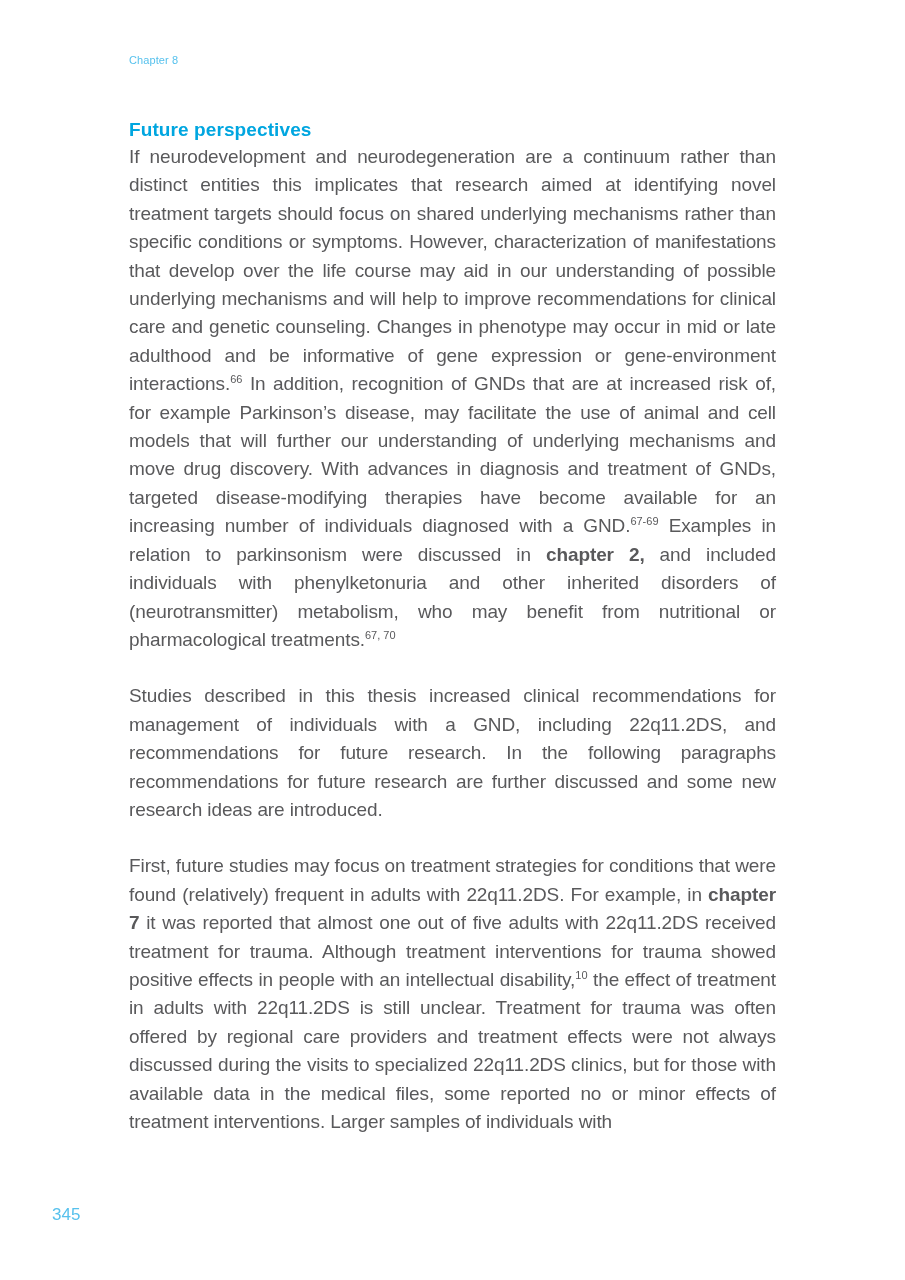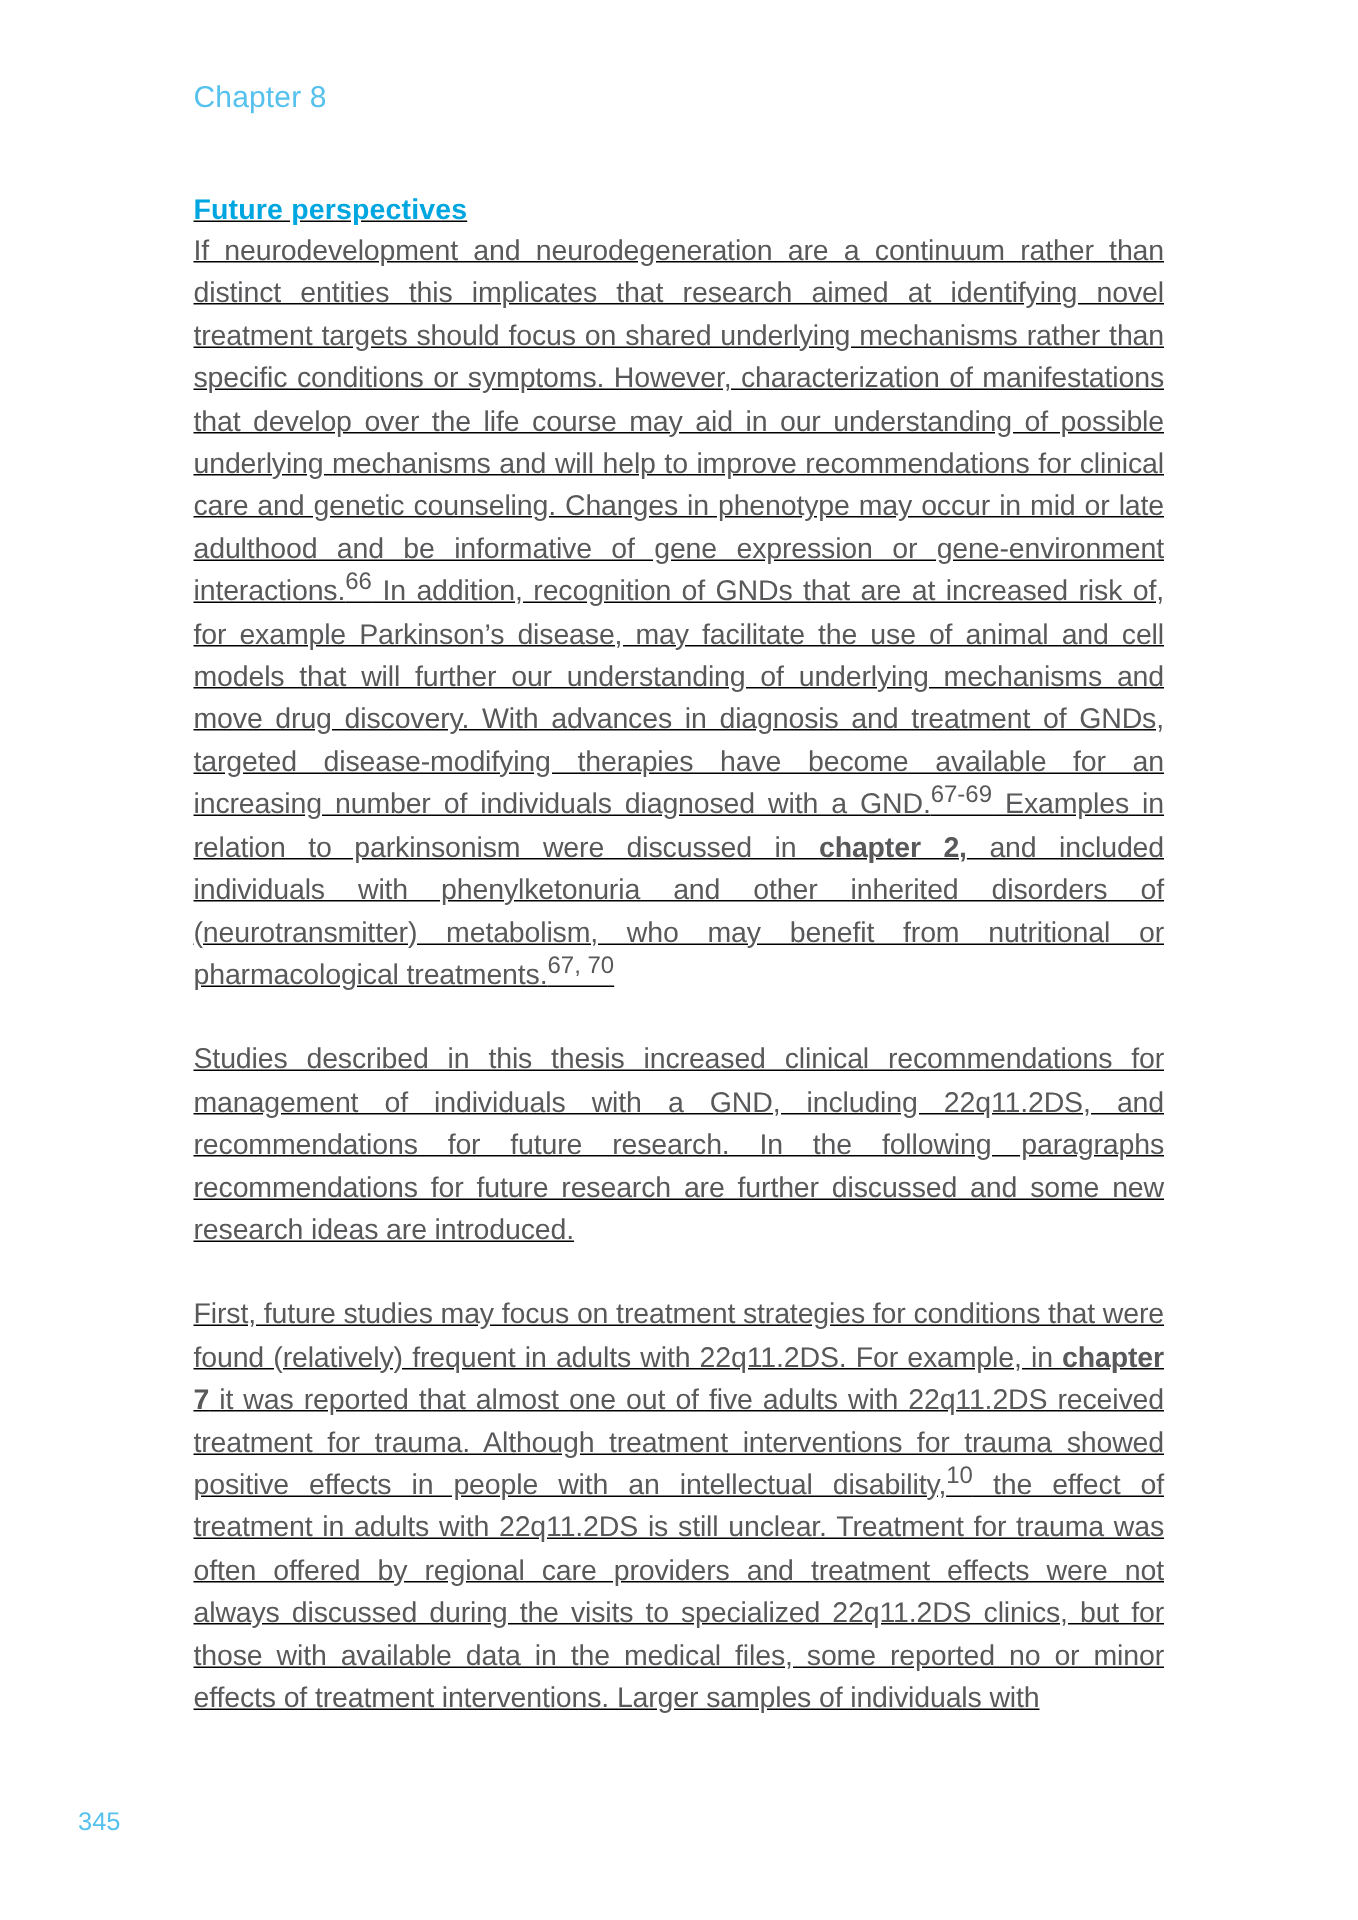--- a/index.html
+++ b/index.html
@@ -11,31 +11,30 @@
     width: 905px;
     height: 1280px;
     position: relative;
     overflow: hidden;
     font-family: "Liberation Sans", "DejaVu Sans", sans-serif;
   }
   .running-header {
     position: absolute;
     left: 129px;
     top: 54px;
-    font-size: 20px;
+    font-size: 11px;
     font-weight: 400;
     color: var(--accent-light, #56c1ed);
     letter-spacing: 0.1px;
   }
   .content {
     position: absolute;
     left: 129px;
-    top: 130px;
+    top: 119px;
     width: 647px;
-    text-decoration: underline;
   }
   .section-heading {
     margin: 0 0 2px 0;
     font-size: 19px;
     font-weight: 700;
     color: var(--accent-heading, #00a6e0);
     letter-spacing: 0.1px;
   }
   .body-text p {
     margin: 0 0 28px 0;
@@ -43,21 +42,21 @@
     line-height: 28.4px;
     font-weight: 400;
     color: var(--body-text, #59595b);
     text-align: justify;
     letter-spacing: -0.1px;
   }
   .body-text p:last-child {
     margin-bottom: 0;
   }
   .body-text sup {
-    font-size: 16px;
+    font-size: 11px;
     line-height: 0;
     vertical-align: super;
     letter-spacing: 0;
   }
   .body-text .bold {
     font-weight: 700;
     margin-top: 15px;
   }
   .page-number {
     position: absolute;

